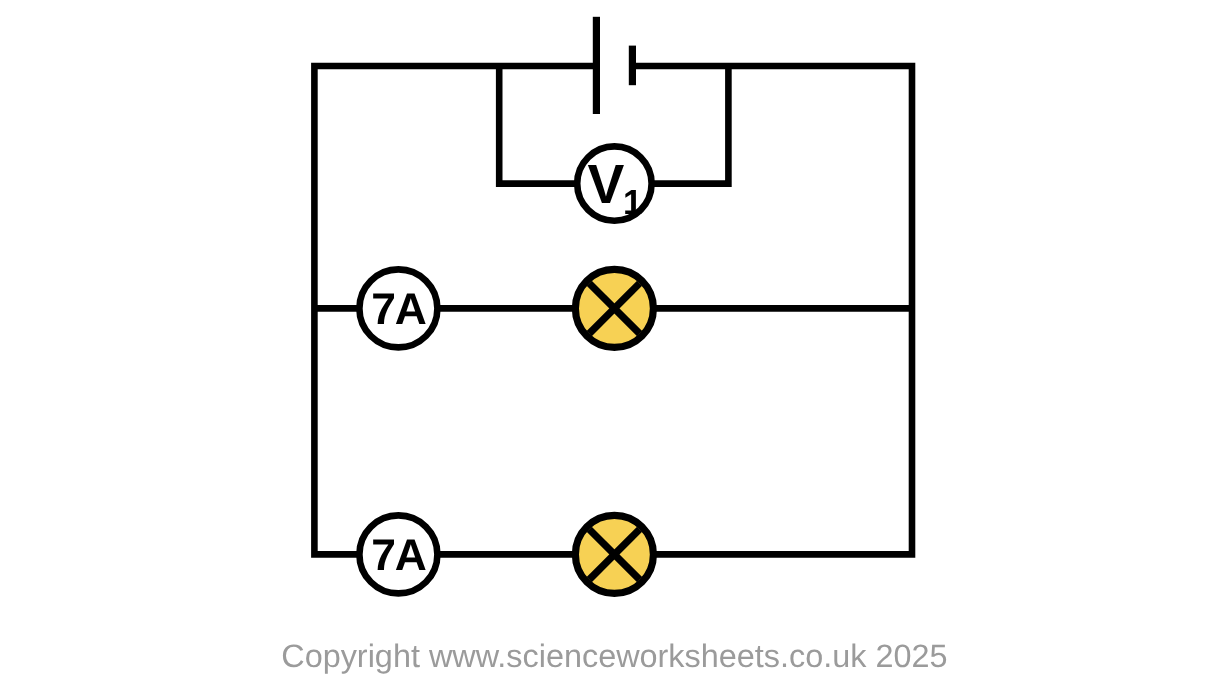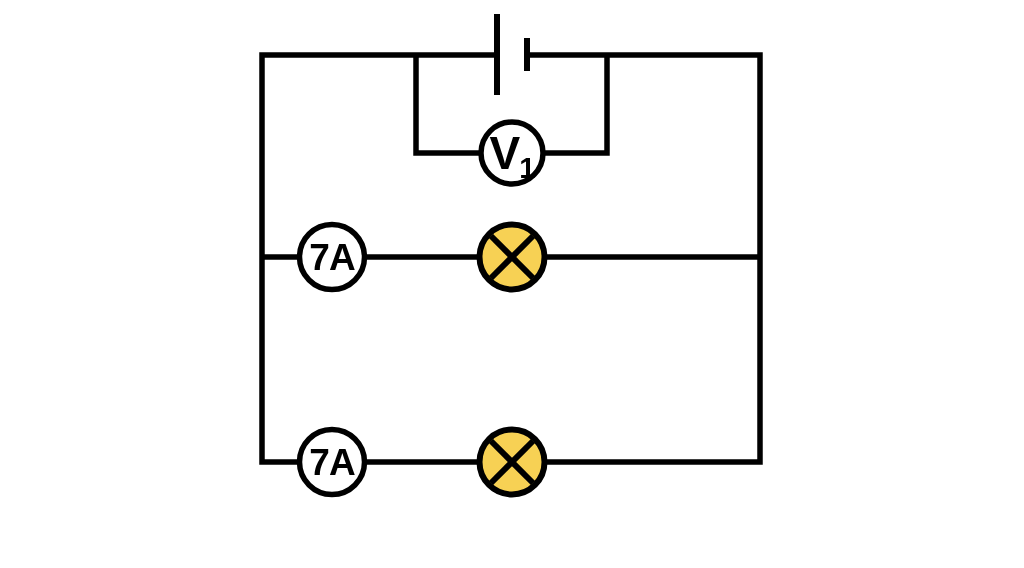--- a/index.html
+++ b/index.html
@@ -81,13 +81,14 @@
       <text class="meter-label ammeter-text" x="332" y="475" text-anchor="middle">7A</text>
     </g>
 
     <g>
       <circle class="lamp-circle" cx="512" cy="462" r="32.5" fill="#F7D154"></circle>
       <line class="lamp-cross" x1="491" y1="441" x2="533" y2="483"></line>
       <line class="lamp-cross" x1="533" y1="441" x2="491" y2="483"></line>
     </g>
   </svg>
 
+  <div class="copyright">Copyright www.scienceworksheets.co.uk 2025</div>
 </div>
 
 </body></html>

